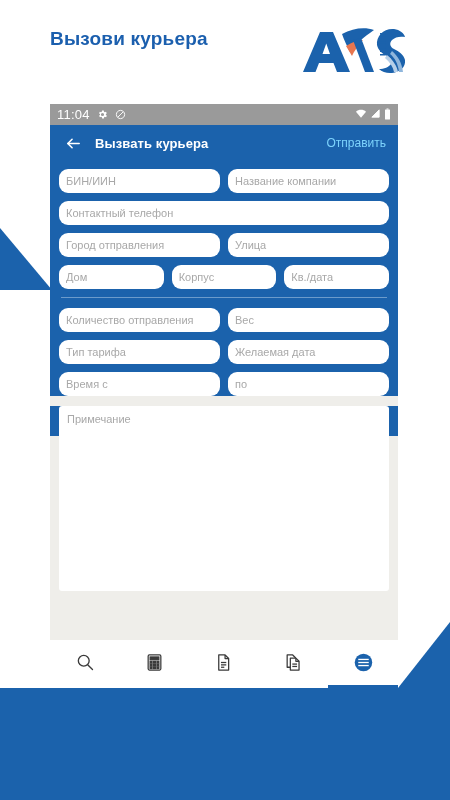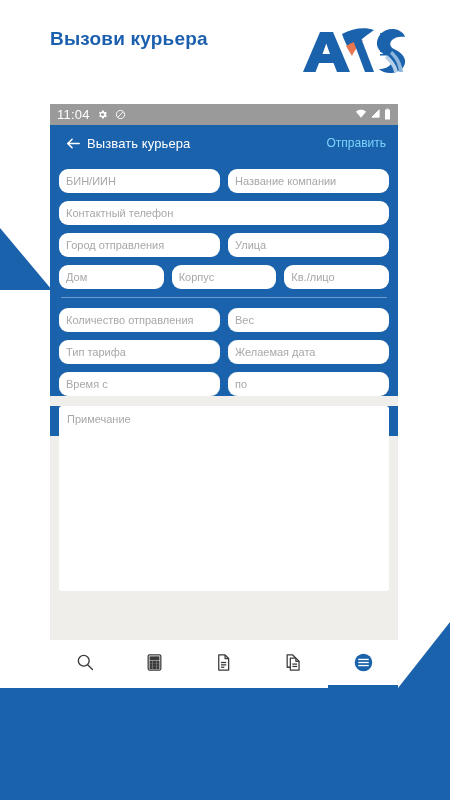--- a/index.html
+++ b/index.html
@@ -61,21 +61,21 @@
   .sb-time { font-size: 13px; letter-spacing: .2px; text-align: right; }
   .sb-icon { margin-left: 7px; display: inline-flex; }
   .sb-right { margin-left: auto; display: flex; align-items: center; gap: 3px; }
 
   
   .appbar {
     height: 36px; background: #1B62AC; display: flex; align-items: center;
     padding: 0 12px; color: #ffffff;
   }
   .appbar-back { width: 22px; height: 22px; display: inline-flex; align-items: center; justify-content: center; cursor: pointer; }
-  .appbar-title { font-size: 13px; font-weight: normal; margin-left: 3px; letter-spacing: .1px; }
+  .appbar-title { font-size: 13px; font-weight: bold; margin-left: 11px; letter-spacing: .1px; }
   .appbar-action {
     margin-left: auto; font-size: 12px; color: #7dd3fc;
     cursor: pointer;
   }
 
   
   .form-area { background: #1B62AC; padding: 8px 9px 0 9px; }
   .row { display: flex; gap: 8px; margin-bottom: 8px; }
   .field {
     flex: 1; height: 24px; background: #ffffff; border-radius: 9px;
@@ -209,21 +209,21 @@
       </div>
 
       <div class="row">
         <div class="field">Город отправления</div>
         <div class="field">Улица</div>
       </div>
 
       <div class="row">
         <div class="field">Дом</div>
         <div class="field">Корпус</div>
-        <div class="field">Кв./лицо</div>
+        <div class="field">Кв./дата</div>
       </div>
 
       <div class="divider"></div>
 
       <div class="row">
         <div class="field">Количество отправления</div>
         <div class="field">Вес</div>
       </div>
 
       <div class="row">

